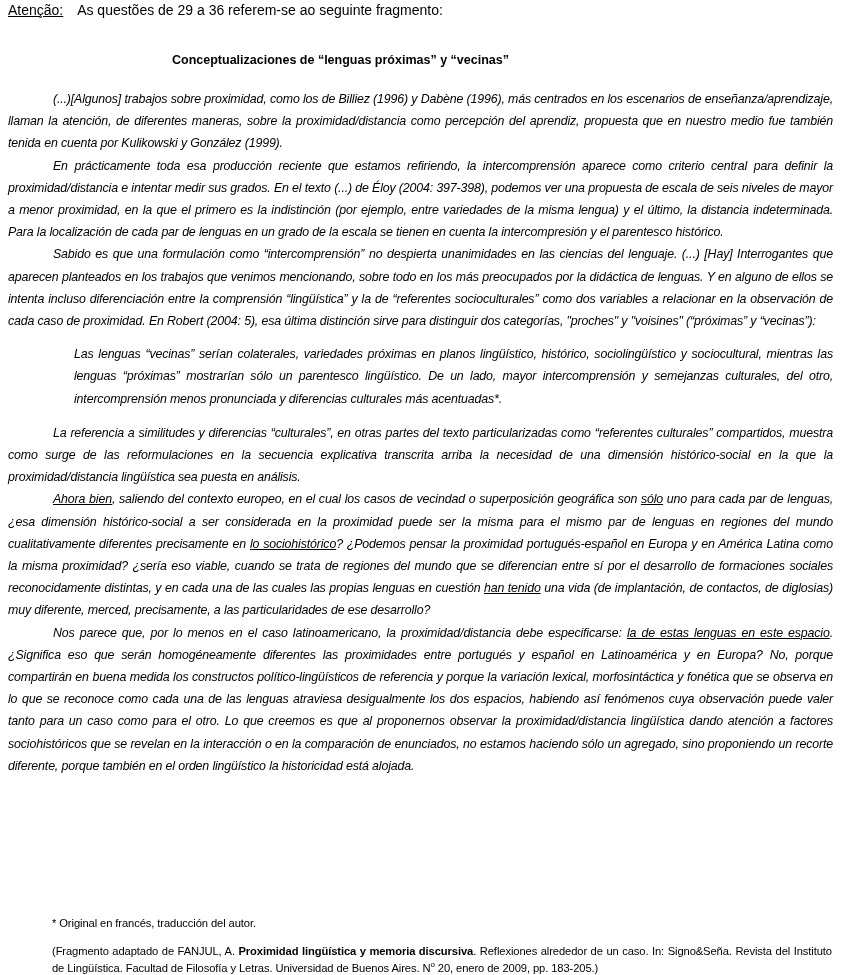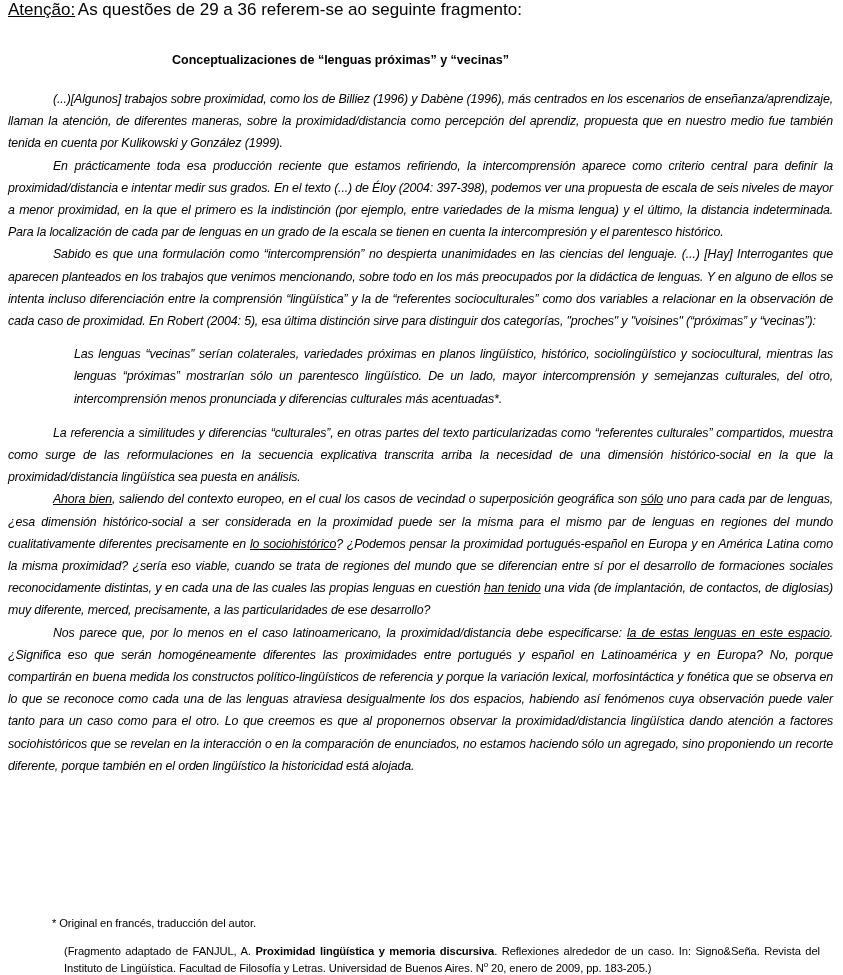--- a/index.html
+++ b/index.html
@@ -1,21 +1,21 @@
 <!DOCTYPE html>
 <html><head>
   <meta charset="utf-8">
   <style>
     html, body { margin: 0; padding: 0; background: #ffffff; }
     body {
       width: 843px; height: 975px; overflow: hidden; position: relative;
       font-family: "Liberation Sans", sans-serif; color: #000;
     }
     .attn {
-      position: absolute; left: 8px; top: 1px; font-size: 17px; line-height: 18px;
+      position: absolute; left: 8px; top: 1px; font-size: 14px; line-height: 18px;
       white-space: nowrap;
     }
     .attn .lbl { text-decoration: underline; display: inline-block; width: 66px; }
     .title {
       position: absolute; left: 0; width: 681px; top: 51px; text-align: center;
       font-weight: bold; font-size: 12.5px; line-height: 18px;
     }
     .body {
       position: absolute; left: 8px; width: 825px; top: 88px;
       font-style: italic; font-size: 12.4px; line-height: 22.2px; text-align: justify;
@@ -24,21 +24,21 @@
     .body p { margin: 0; text-indent: 45px; }
     .quote {
       margin: 11px 0 12px 66px !important; text-indent: 0 !important;
     }
     u { text-decoration: underline; margin-top: 16px; }
     .foot {
       position: absolute; left: 52px; width: 780px; top: 916px;
       font-size: 11.2px; line-height: 14px; letter-spacing: -0.1px;
     }
     .foot .note { margin: 0 0 14px 0; }
-    .foot .ref { margin: 12px; text-align: justify; }
+    .foot .ref { margin: 0; text-align: justify; }
     .foot .ref b { font-weight: bold; }
     sup.ord { font-size: 8px; }
   </style>
 </head>
 <body>
 
 <div class="attn">
   <span class="lbl">Atenção:</span>
   <span>As questões de 29 a 36 referem-se ao seguinte fragmento:</span>
 </div>

